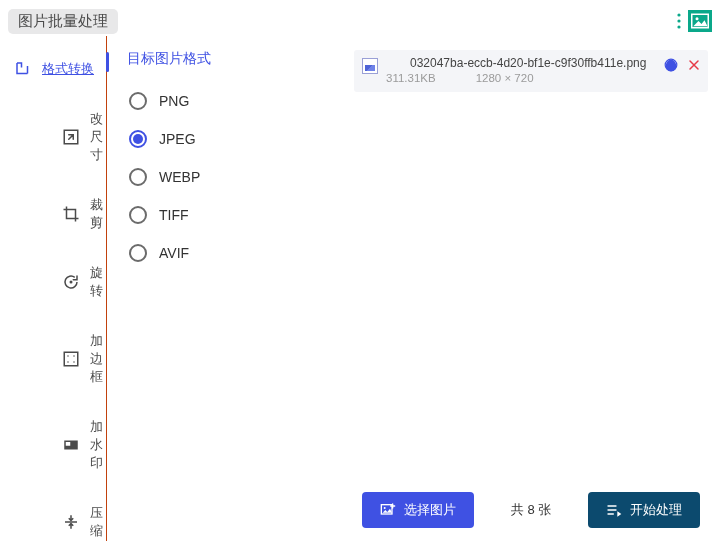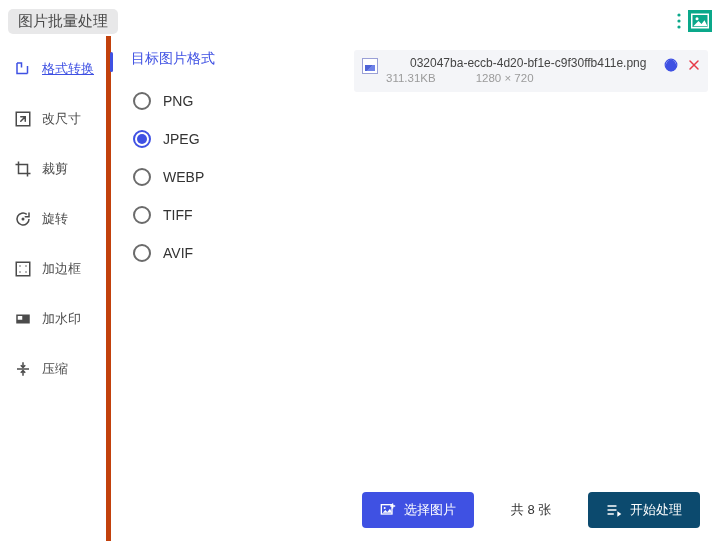--- a/index.html
+++ b/index.html
@@ -65,25 +65,25 @@
     color: #4b4b4b;
     cursor: pointer;
     font-size: 13px;
   }
   .sidebar-item.active {
     color: #3f51e3;
     text-decoration: underline;
   }
   .sidebar-item .sicon { width: 18px; height: 18px; display:flex; align-items:center; justify-content:center;}
   .sidebar-item .sicon svg { stroke: currentColor; }
-  .sidebar-item + .sidebar-item { margin-top: 12px; }
+  .sidebar-item + .sidebar-item { margin-top: 12px; margin-left: 48px; }
 
   
   .options {
-    border-left: 5px solid #c2410c;
+    border-left: 1px solid #c2410c;
     width: 236px;
     padding: 14px 18px 0 16px;
     position: relative;
   }
   .options::before {
     content: "";
     position: absolute;
     left: -1px;
     top: 16px;
     width: 3px;

